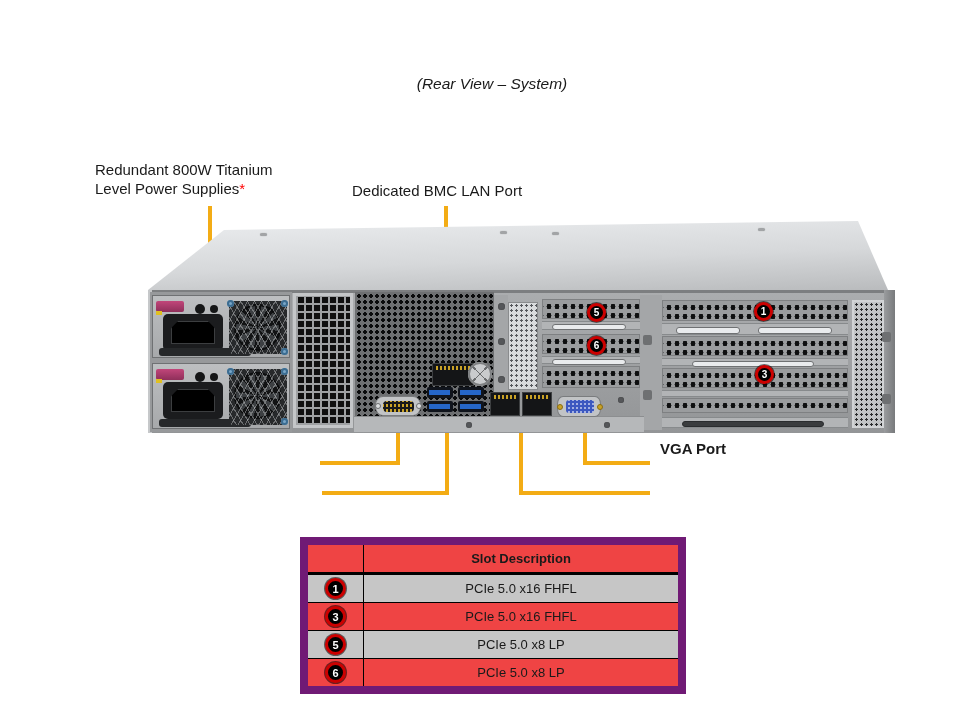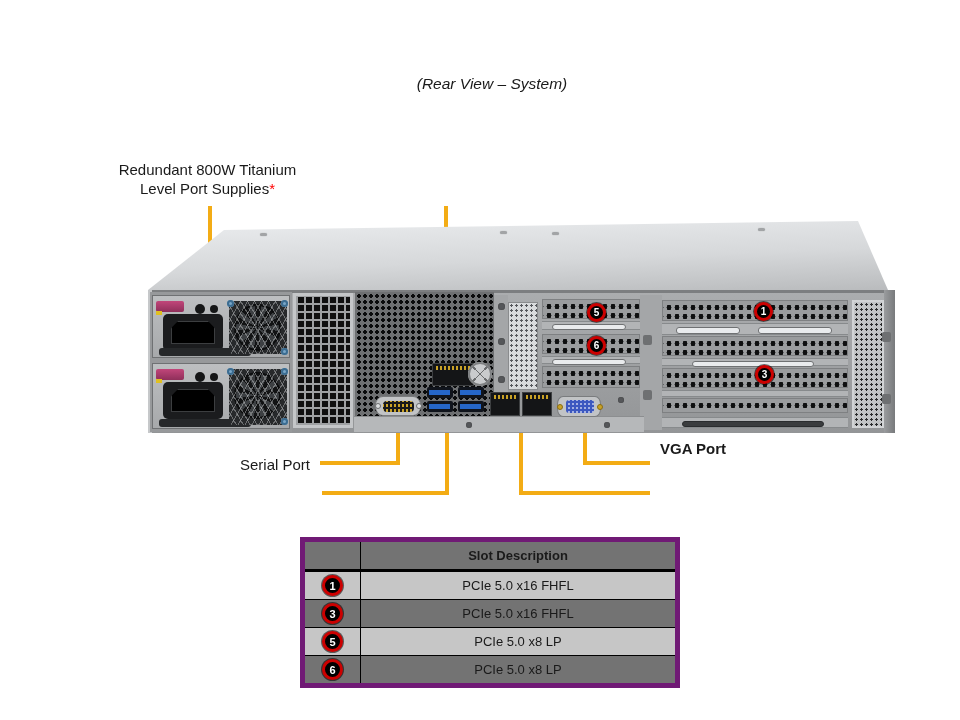--- a/index.html
+++ b/index.html
@@ -3,21 +3,21 @@
 <meta charset="utf-8">
 <style>
   html,body{margin:0;padding:0;background:#fff;}
   .page{position:relative;width:960px;height:720px;background:#ffffff;overflow:hidden;
         font-family:"Liberation Sans", sans-serif;color:#1a1a1a;}
   .abs{position:absolute;}
 
   
   .title{left:12px;top:75px;width:960px;text-align:center;font-size:15.5px;font-style:italic;}
   .lbl{font-size:15px;line-height:19px;}
-  .lbl-psu{left:95px;top:160px;width:225px;text-align:center;}
+  .lbl-psu{left:95px;top:160px;width:225px;text-align:left;}
   .lbl-bmc{left:352px;top:181px;}
   .lbl-serial{left:150px;top:455px;width:160px;text-align:right;}
   .lbl-usb{left:150px;top:487px;width:160px;text-align:right;}
   .lbl-vga{left:660px;top:439px;font-weight:bold;}
   .lbl-lan{left:660px;top:487px;}
   .red-star{color:#ff0000;}
 
   
   .lead{background:#F3AC15;}
 
@@ -97,43 +97,44 @@
     background:conic-gradient(#c9cbcd 0 38deg,#6a6c6e 38deg 52deg,#c9cbcd 52deg 128deg,#6a6c6e 128deg 142deg,#c9cbcd 142deg 218deg,#6a6c6e 218deg 232deg,#c9cbcd 232deg 308deg,#6a6c6e 308deg 322deg,#c9cbcd 322deg);
     box-shadow:inset 0 0 0 2px #7e8082;}
 
   
   .badge{display:flex;align-items:center;justify-content:center;border-radius:50%;
     background:#000;color:#fff;font-weight:bold;border:3px solid #cc0000;
     box-shadow:0 0 0 1px rgba(0,0,0,.55);box-sizing:border-box;}
   .chassis-badge{width:19px;height:19px;font-size:10px;z-index:5;}
 
   
-  .slot-table{left:300px;top:537px;width:370px;border:5px solid #701a75;background:#737373;}
+  .slot-table{left:300px;top:537px;width:370px;border:8px solid #701a75;background:#ef4444;}
   .t-row{display:flex;height:27px;align-items:stretch;}
   .t-row + .t-row{border-top:1px solid #000;}
   .t-header{border-bottom:2px solid #000;}
   .t-c1{width:56px;border-right:1px solid #000;display:flex;align-items:center;justify-content:center;box-sizing:border-box;}
   .t-c2{flex:1;display:flex;align-items:center;justify-content:center;font-size:13px;}
   .t-head-label{font-weight:bold;}
   .row-gray{background:#c6c6c6;}
   .t-badge{width:21px;height:21px;font-size:11px;}
 
   .footnote{left:281px;top:688px;width:380px;text-align:center;font-size:10px;color:#f23d3d;}
 </style>
 </head>
 <body>
 
 <div class="page">
 
   <div class="abs title">(Rear View – System)</div>
 
   <div class="abs lbl lbl-psu">
     <span>Redundant 800W Titanium</span><br>
-    <span>Level Port Supplies</span><span class="red-star">*</span>
+    <span>Level Power Supplies</span><span class="red-star">*</span>
   </div>
+  <div class="abs lbl lbl-bmc">Dedicated BMC LAN Port</div>
 
   <div class="abs lead" style="left:208px;top:206px;width:4px;height:100px;"></div>
   <div class="abs lead" style="left:444px;top:206px;width:4px;height:162px;"></div>
   <div class="abs lead" style="left:396px;top:428px;width:4px;height:37px;"></div>
   <div class="abs lead" style="left:320px;top:461px;width:80px;height:4px;"></div>
   <div class="abs lead" style="left:445px;top:428px;width:4px;height:67px;"></div>
   <div class="abs lead" style="left:322px;top:491px;width:127px;height:4px;"></div>
   <div class="abs lead" style="left:519px;top:428px;width:4px;height:67px;"></div>
   <div class="abs lead" style="left:519px;top:491px;width:131px;height:4px;"></div>
   <div class="abs lead" style="left:583px;top:428px;width:4px;height:37px;"></div>
@@ -249,21 +250,20 @@
         <span class="dsub-screw" style="left:39px;top:7px;"></span>
       </div>
     </div>
   </div>
 
   <div class="abs badge chassis-badge" style="left:587px;top:303px;">5</div>
   <div class="abs badge chassis-badge" style="left:587px;top:336px;">6</div>
   <div class="abs badge chassis-badge" style="left:754px;top:302px;">1</div>
   <div class="abs badge chassis-badge" style="left:755px;top:365px;">3</div>
 
-  <div class="abs lbl lbl-serial">Serial Port</div>
   <div class="abs lbl lbl-vga">VGA Port</div>
 
   <div class="abs slot-table">
     <div class="t-row t-header">
       <div class="t-c1"></div>
       <div class="t-c2 t-head-label">Slot Description</div>
     </div>
     <div class="t-row row-gray">
       <div class="t-c1">
           <span class="badge t-badge">1</span>

